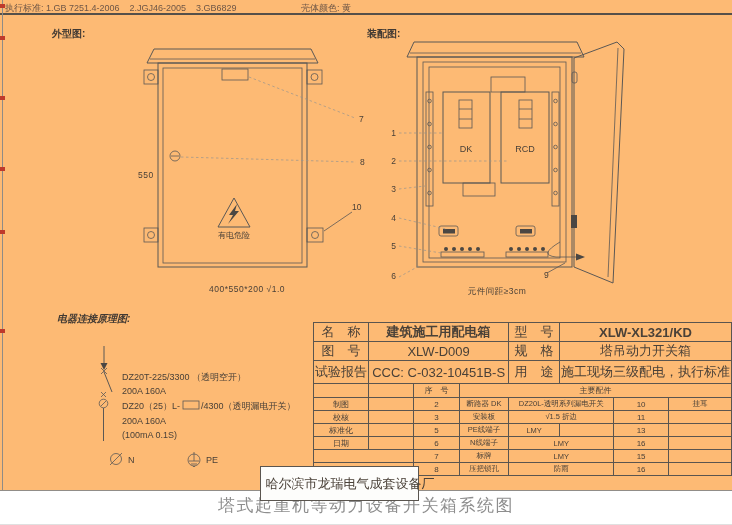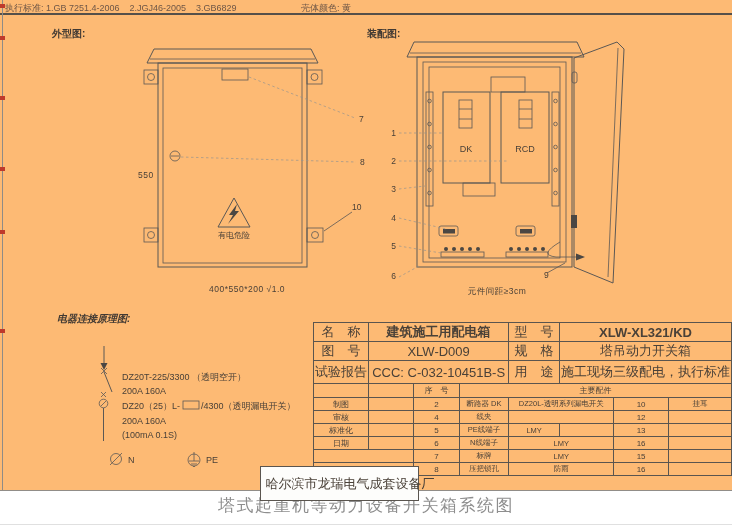--- a/index.html
+++ b/index.html
@@ -285,26 +285,26 @@
       <tr style="height:13px">
         <td>制图</td>
         <td></td>
         <td>2</td>
         <td class="spectxt">断路器 DK</td>
         <td colspan="2" class="spectxt">DZ20L-透明系列漏电开关</td>
         <td>10</td>
         <td class="spectxt">挂耳</td>
       </tr>
       <tr style="height:13px">
-        <td>审核</td>
-        <td></td>
-        <td>4</td>
-        <td class="spectxt">线夹</td>
-        <td colspan="2" class="spectxt"></td>
-        <td>12</td>
+        <td>校核</td>
+        <td></td>
+        <td>3</td>
+        <td class="spectxt">安装板</td>
+        <td colspan="2" class="spectxt">√1.5 折边</td>
+        <td>11</td>
         <td class="spectxt"></td>
       </tr>
       <tr style="height:13px">
         <td>标准化</td>
         <td></td>
         <td>5</td>
         <td class="spectxt">PE线端子</td>
         <td class="spectxt">LMY</td>
         <td></td>
         <td>13</td>

